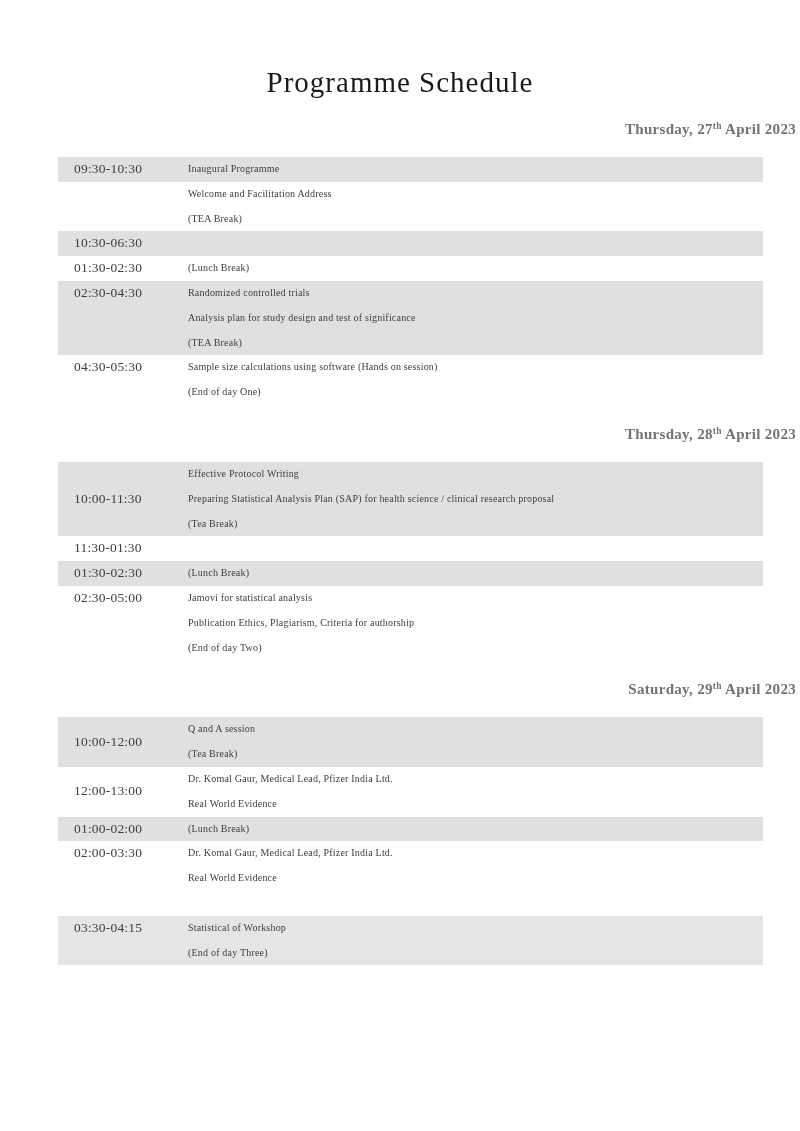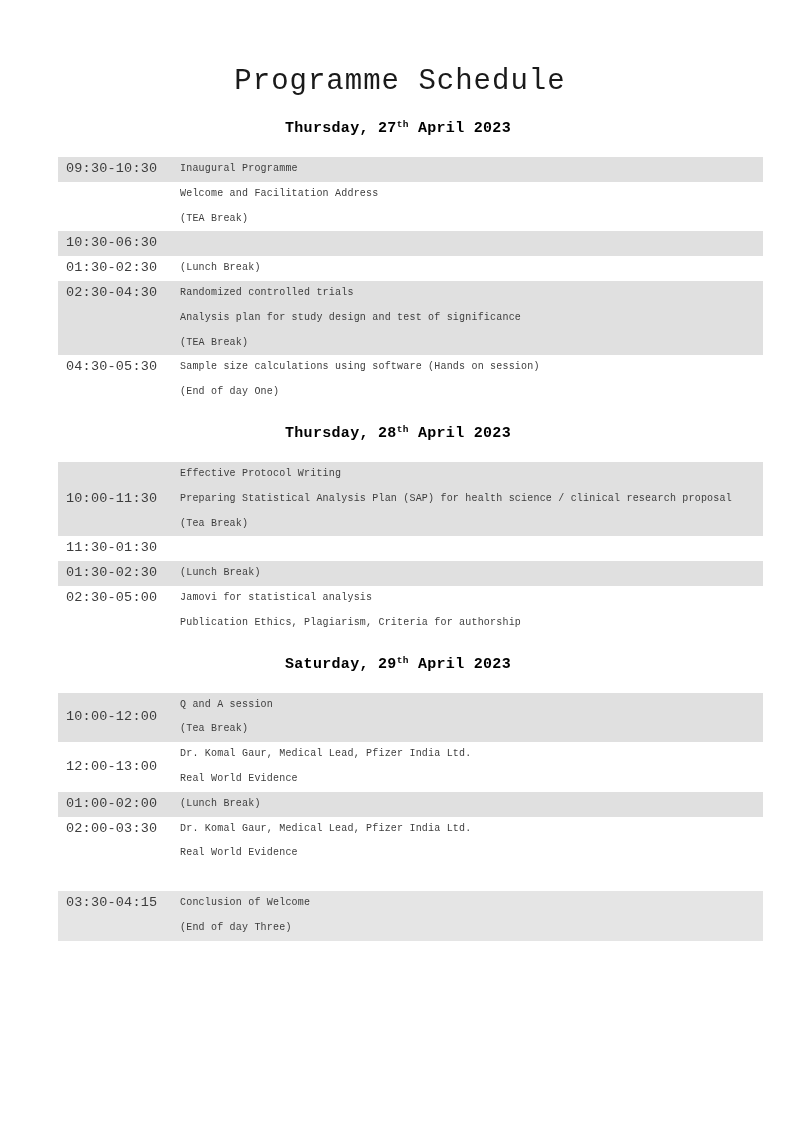--- a/index.html
+++ b/index.html
@@ -5,45 +5,45 @@
   html, body {
     margin: 0;
     padding: 0;
     background: #ffffff;
   }
   .page {
     position: relative;
     width: 800px;
     height: 1131px;
     background: #ffffff;
-    font-family: Liberation Mono, monospace;
+    font-family: Liberation Serif, serif;
     color: #3d3d3d;
     overflow: hidden;
     --pitch: 24.8px;
   }
   .doc-title {
     margin: 0;
     padding-top: 64px;
     height: 36px;
     line-height: 36px;
     text-align: center;
     font-size: 29px;
     font-weight: 400;
     letter-spacing: 1px;
     color: #1a1a1a;
   }
   .day-heading {
     margin: 19px 4px 0 0;
     height: 20px;
     line-height: 20px;
-    text-align: center;
+    text-align: right;
     font-size: 15px;
     font-weight: 700;
     letter-spacing: 0.3px;
-    color: #000000;
+    color: #737373;
   }
   .day-heading .sup {
     font-size: 9.5px;
     font-weight: 700;
     position: relative;
     top: -5px;
   }
   .schedule-table {
     margin: 18px 0 0 58px;
     width: 705px;
@@ -51,21 +51,21 @@
   .row {
     display: flex;
     align-items: stretch;
   }
   .shade-gray { background: #e0e0e0; }
   .shade-dark { background: #e5e5e5; }
   .shade-none { background: transparent; }
   .time {
     width: 104px;
     flex: 0 0 104px;
-    padding-left: 8px;
+    padding-left: 16px;
     font-size: 13.5px;
     letter-spacing: 0.2px;
     height: var(--pitch);
     line-height: var(--pitch);
     white-space: nowrap;
   }
   .valign-top .time { align-self: flex-start; }
   .valign-middle .time { align-self: center; }
   .session {
     flex: 1;
@@ -152,20 +152,21 @@
           <div class="time">01:30-02:30</div>
           <div class="session">
             <div class="line">(Lunch Break)</div>
           </div>
         </div>
         <div class="row shade-none valign-top">
           <div class="time">02:30-05:00</div>
           <div class="session">
             <div class="line">Jamovi for statistical analysis</div>
             <div class="line">Publication Ethics, Plagiarism, Criteria for authorship</div>
+            <div class="line">(End of day Two)</div>
           </div>
         </div>
       </div>
   </section>
 
   <section class="day">
     <h2 class="day-heading"><span>Saturday, 29</span><span class="sup">th</span><span> April 2023</span></h2>
     <div class="schedule-table">
         <div class="row shade-gray valign-middle">
           <div class="time">10:00-12:00</div>
@@ -191,20 +192,20 @@
           <div class="time">02:00-03:30</div>
           <div class="session">
             <div class="line">Dr. Komal Gaur, Medical Lead, Pfizer India Ltd.</div>
             <div class="line">Real World Evidence</div>
           </div>
         </div>
         <div class="spacer"></div>
         <div class="row shade-dark valign-top">
           <div class="time">03:30-04:15</div>
           <div class="session">
-            <div class="line">Conclusion of Welcome</div>
+            <div class="line">Statistical of Workshop</div>
             <div class="line">(End of day Three)</div>
           </div>
         </div>
       </div>
   </section>
 
 </div>
 
 </body></html>

